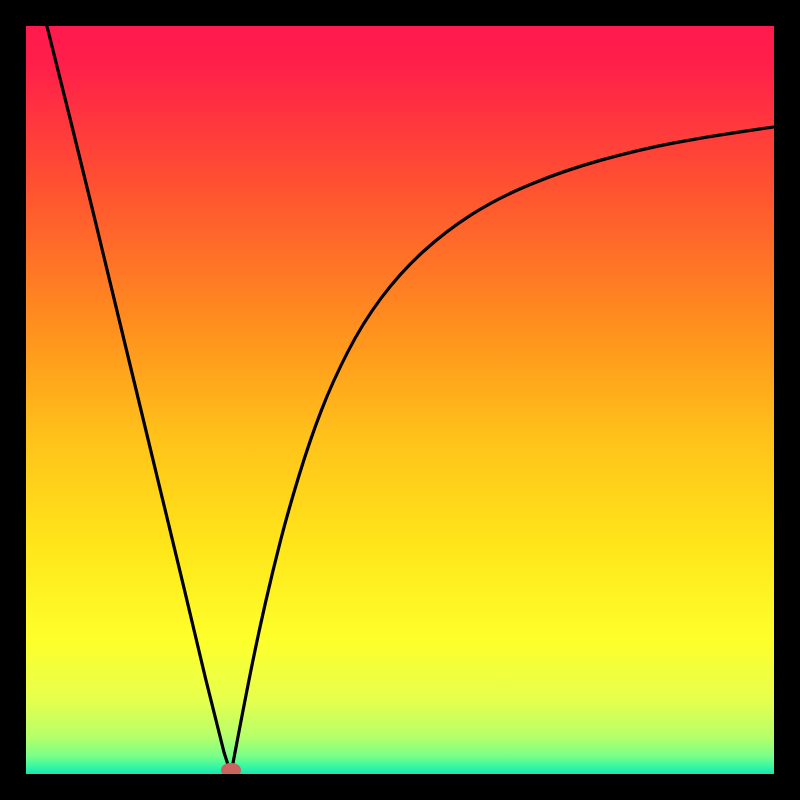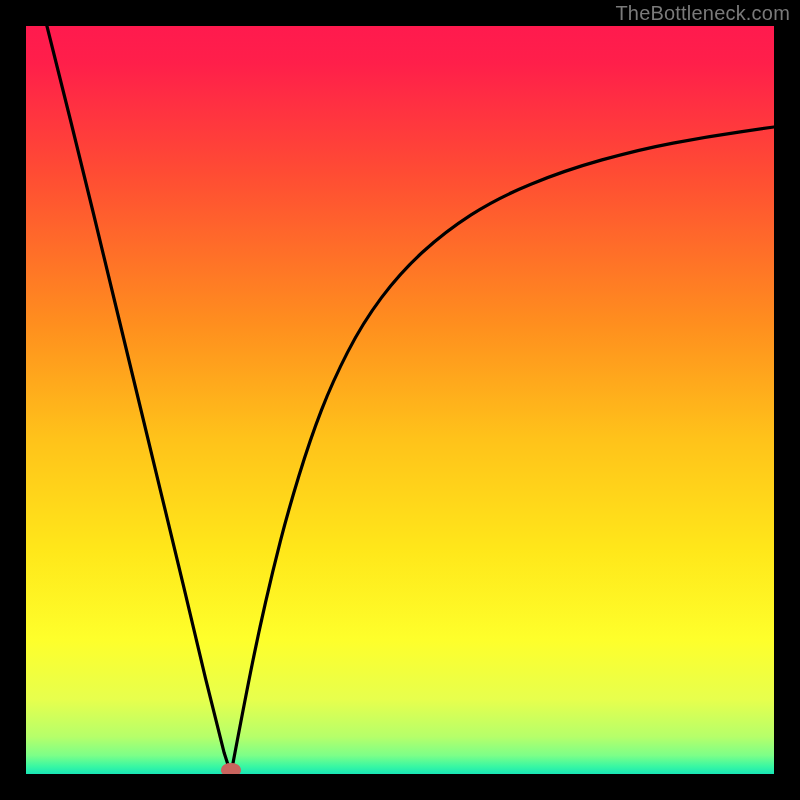--- a/index.html
+++ b/index.html
@@ -79,14 +79,13 @@
             <stop offset="100.00%" stop-color="#18e5b6"></stop>
           </linearGradient>
       </defs>
       <rect x="0" y="0" width="748" height="748" fill="url(#bg-grad)"></rect>
     </svg>
     <svg class="curve" viewBox="0 0 748 748" preserveAspectRatio="none" id="curve-svg">
       <path id="curve-path" fill="none" stroke="#000000" stroke-width="3.2" stroke-linecap="round" stroke-linejoin="round" d="M20.94 0.00 L44.88 95.74 L67.32 187.00 L89.76 279.75 L112.20 372.50 L134.64 465.26 L157.08 558.01 L179.52 652.26 L198.22 727.06 L204.95 748.00 L204.95 748.00 Q216.92 684.42 224.40 647.02 Q231.88 609.62 239.36 577.08 Q246.84 544.54 254.32 515.37 Q261.80 486.20 273.02 449.55 Q284.24 412.90 295.46 384.10 Q306.68 355.30 321.64 326.13 Q336.60 296.96 355.30 271.90 Q374.00 246.84 396.44 226.27 Q418.88 205.70 445.06 188.87 Q471.24 172.04 504.90 158.20 Q538.56 144.36 575.96 133.89 Q613.36 123.42 647.02 117.06 Q680.68 110.70 714.34 105.84 T748.00 100.98"></path>
     </svg>
     <div class="marker" id="marker" style="left: 194.952px; top: 736.512px; width: 20px; height: 14px; background: rgb(201, 100, 94); box-shadow: rgb(201, 100, 94) 0px 0px 0px 0.5px inset;"></div>
   </div>
-  <div class="watermark">TheBottleneck.com</div>
 </div>
 
 </body></html>

